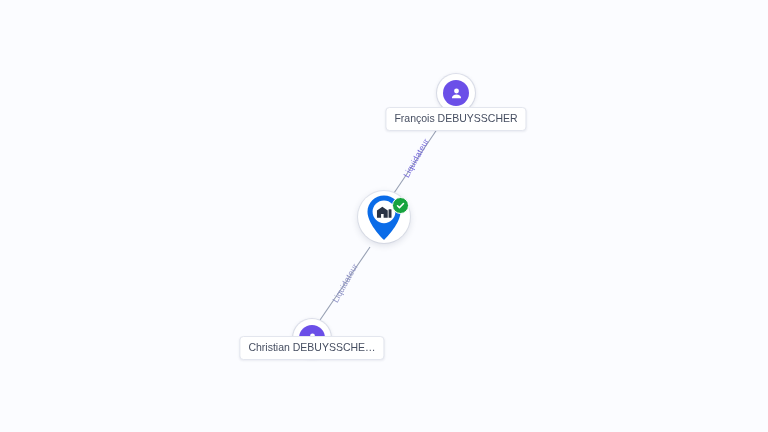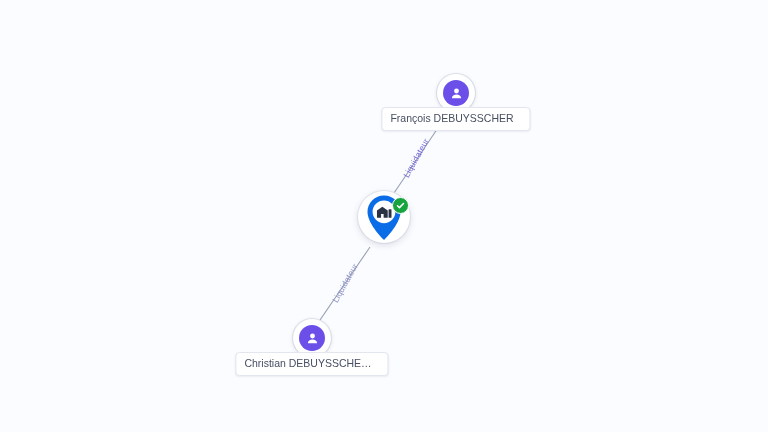--- a/index.html
+++ b/index.html
@@ -110,21 +110,21 @@
   }
   .pin-check svg { display:block; }
 
   
   .node-label {
     position: absolute;
     transform: translateX(-50%);
     white-space: nowrap;
     font-size: 10.5px;
     line-height: 1;
-    padding: 5px 16px 6px 8px;
+    padding: 5px 8px 6px 8px;
     border-radius: 4px;
     background: #ffffff;
     color: #464e61;
     border: 1px solid #e3e6ee;
     box-shadow: 0 1px 2px rgba(40,50,90,0.08);
   }
   .node-label.selected {
     background: #0b6ce8;
     color: #ffffff;
     border: 1px solid #0b6ce8;
@@ -181,15 +181,15 @@
   <div class="node" style="left:312px; top:338px;">
     <div class="avatar-wrap">
       <div class="avatar-circle">
         <svg width="15" height="15" viewBox="0 0 24 24" fill="#ffffff">
           <circle cx="12" cy="8" r="3.9"></circle>
           <path d="M12 13.4c-4.1 0-7.2 2.3-7.2 4.9v1.3h14.4v-1.3c0-2.6-3.1-4.9-7.2-4.9z"></path>
         </svg>
       </div>
     </div>
   </div>
-  <div class="node-label" style="left:312px; top:352px;">Christian DEBUYSSCHE…</div>
+  <div class="node-label" style="left:312px; top:336px;">Christian DEBUYSSCHE…</div>
 
 </div>
 
 </body></html>

